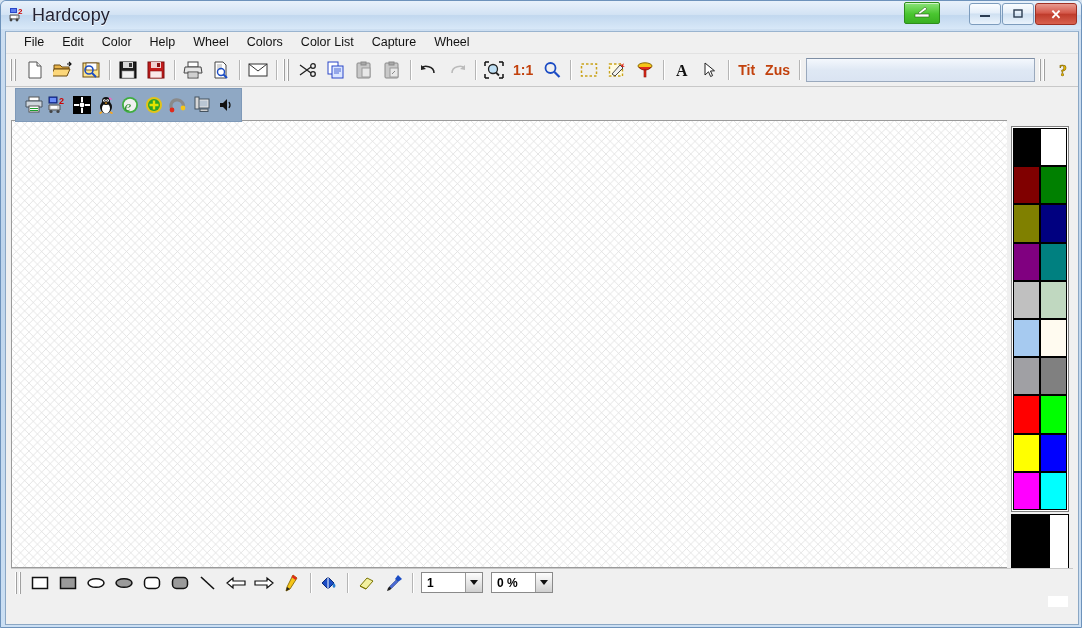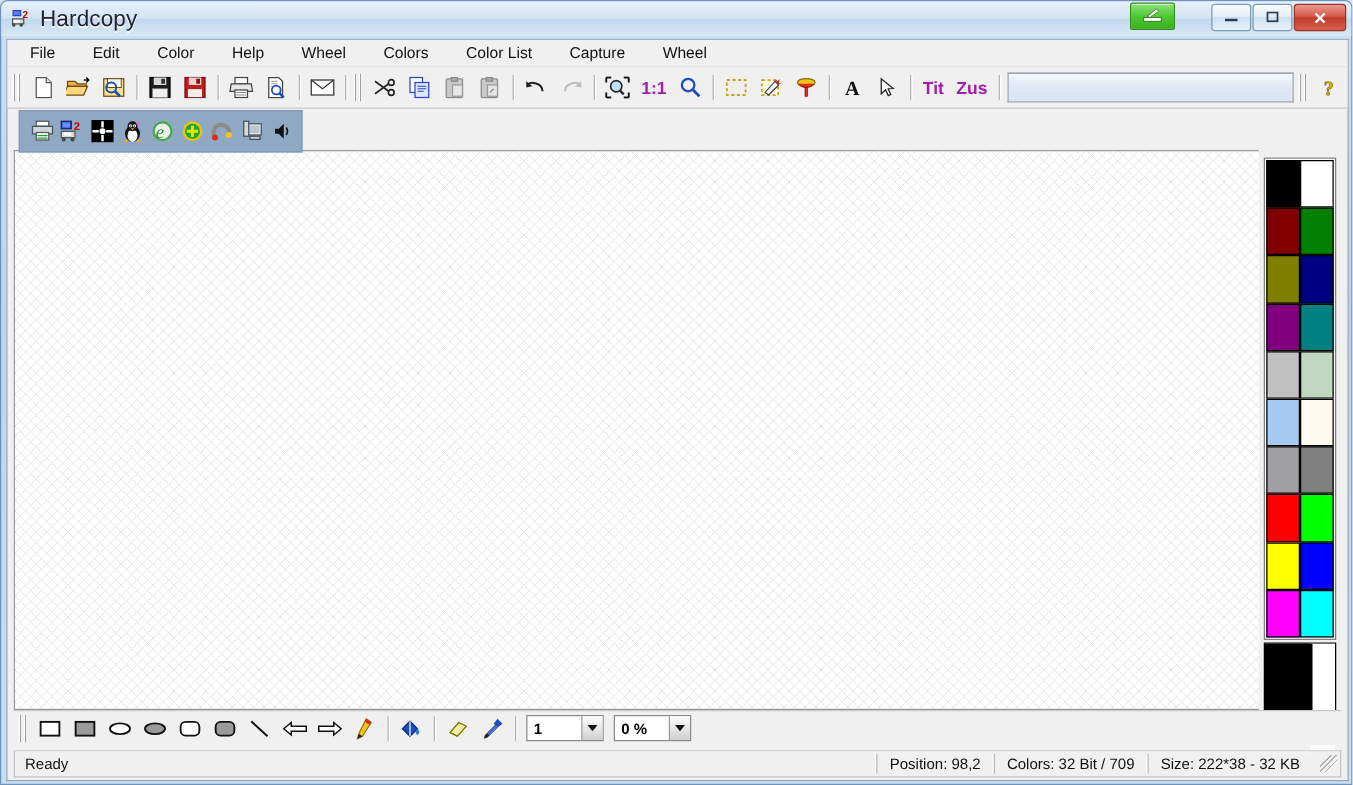--- a/index.html
+++ b/index.html
@@ -59,21 +59,20 @@
     position:absolute;left:4px;top:30px;width:1074px;height:594px;
     background:#f0f0f0;border:1px solid #8ba7c4;border-top-color:#9ab4cf;
     box-sizing:border-box;
   }
 
   
   .menubar{
     height:21px;display:flex;align-items:center;padding-left:9px;
     background:#f0f0f0;
     border-bottom:1px solid #e2e2e2;
-    gap:12px;
   }
   .menu-item{padding:2px 9px 3px 9px;font-size:12.5px;color:#111;cursor:default;}
 
   
   .toolrow{
     height:32px;display:flex;align-items:center;
     background:#f0f0f0;border-bottom:1px solid #c8c8c8;
     padding-left:2px;
   }
   .grip{
@@ -81,21 +80,21 @@
     background:
       linear-gradient(90deg,#fff 0 1px,#a0a0a0 1px 2px,transparent 2px 4px,#fff 4px 5px,#a0a0a0 5px 6px,transparent 6px 8px);
   }
   .tbtn{
     width:26px;height:26px;display:flex;align-items:center;justify-content:center;
     flex:0 0 auto;border:1px solid transparent;border-radius:2px;cursor:default;
   }
   .tsep{width:1px;height:20px;background:#b5b5b5;margin:0 4px;flex:0 0 auto;box-shadow:1px 0 0 #fff;}
   .txtbtn{
     height:26px;padding:0 4px;display:flex;align-items:center;justify-content:center;
-    font-weight:bold;font-size:14px;color:#a21caf;flex:0 0 auto;border:1px solid transparent;border-radius:2px;
+    font-weight:bold;font-size:14px;color:#c2410c;flex:0 0 auto;border:1px solid transparent;border-radius:2px;
   }
   .txtbtn.small{font-size:14px;}
   .tbcombo{
     flex:1 1 auto;height:22px;margin:0 2px;
     background:linear-gradient(180deg,#f4f8fd 0%,#dfe8f4 50%,#dae4f2 100%);
     border:1px solid #9aa9bd;border-top-color:#7e8ea4;
   }
 
   
   .floatbar{
@@ -638,22 +637,15 @@
       <div class="drop" style="margin-left:8px;">
         <span>0 %</span>
         <div class="arrowbox">
           <svg width="8" height="5" viewBox="0 0 8 5">
               <path d="M0 0 L8 0 L4 5 Z" fill="#111"></path>
             </svg>
         </div>
       </div>
     </div>
 
-    <div class="statusbar">
-      <div class="st-ready">Ready</div>
-      <div class="st-pane">Position: 98,2</div>
-      <div class="st-pane">Colors: 32 Bit / 709</div>
-      <div class="st-pane">Size: 222*38  -  32 KB</div>
-      <div class="st-grip"></div>
-    </div>
 
   </div>
 </div>
 
 </body></html>

